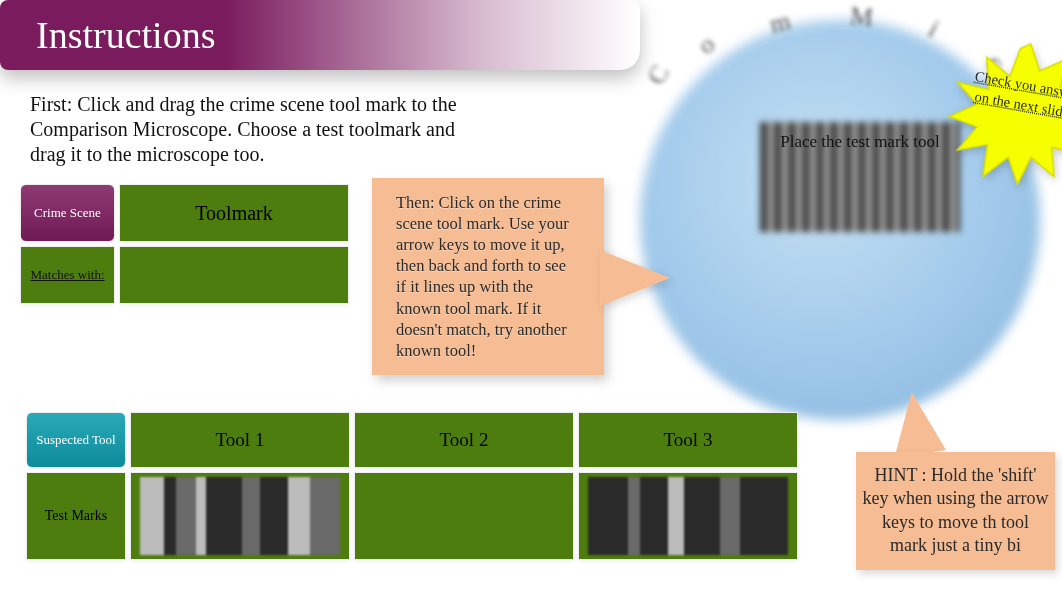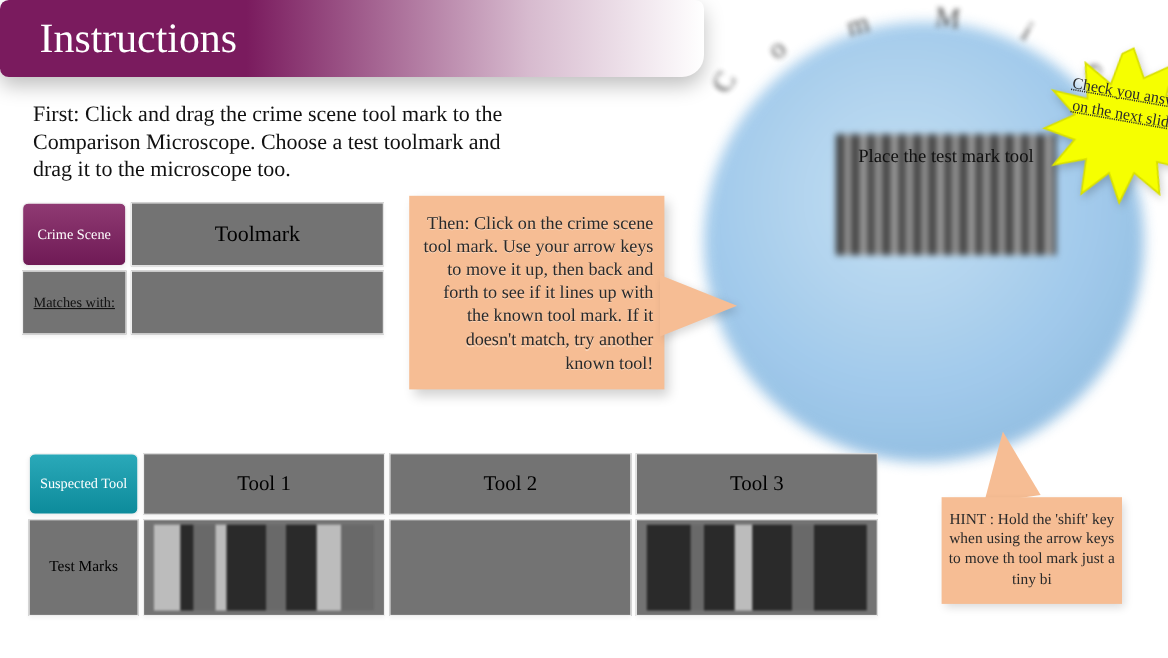--- a/index.html
+++ b/index.html
@@ -40,21 +40,21 @@
     color: #111;
   }
 
   
   .table {
     position: absolute;
     border-collapse: separate;
     border-spacing: 4px;
   }
   .table td {
-    background: #737373;
+    background: #4d7c0f;
     border: 1px solid #eee;
     text-align: center;
     vertical-align: middle;
     box-shadow: 0 2px 4px rgba(0,0,0,0.05);
   }
   .crime-table { top: 180px; left: 16px; }
   .crime-table .hcell {
     width: 95px; height: 58px;
     font-size: 13px;
     color: #fff;
@@ -98,49 +98,49 @@
   .mark-c span:nth-child(1){width:20%;} .mark-c span:nth-child(2){width:6%;}
   .mark-c span:nth-child(3){width:14%;} .mark-c span:nth-child(4){width:8%;}
   .mark-c span:nth-child(5){width:18%;} .mark-c span:nth-child(6){width:10%;}
   .mark-c span:nth-child(7){width:24%;}
 
   
   .then-box {
     position: absolute;
     top: 178px; left: 372px;
     width: 232px;
-    padding: 14px 10px;
+    padding: 14px 24px;
     background: #f6bd94;
     color: #2a2a2a;
-    text-align: right;
+    text-align: left;
     font-size: 16.5px;
     line-height: 1.28;
     box-shadow: 4px 6px 10px rgba(0,0,0,0.18);
     text-shadow: 0 1px 0 rgba(255,255,255,0.4);
   }
   .then-arrow {
     position: absolute;
     top: 250px; left: 600px;
     width: 0; height: 0;
     border-top: 28px solid transparent;
     border-bottom: 28px solid transparent;
     border-left: 70px solid #f6bd94;
     filter: drop-shadow(3px 3px 4px rgba(0,0,0,0.15));
   }
 
   
   .hint-box {
     position: absolute;
     top: 452px; left: 856px;
-    width: 164px;
+    width: 199px;
     padding: 12px 6px;
     background: #f6bd94;
     color: #2a2a2a;
     text-align: center;
-    font-size: 14px;
+    font-size: 18px;
     line-height: 1.3;
     box-shadow: 3px 4px 8px rgba(0,0,0,0.15);
   }
   .hint-arrow {
     position: absolute;
     top: 392px; left: 890px;
     width: 0; height: 0;
     border-left: 26px solid transparent;
     border-right: 26px solid transparent;
     border-bottom: 62px solid #f6bd94;

